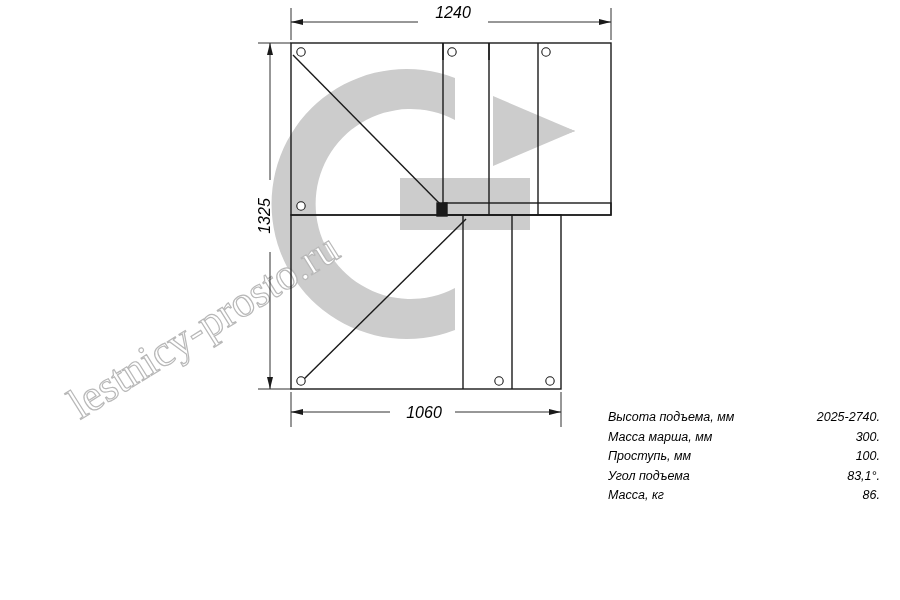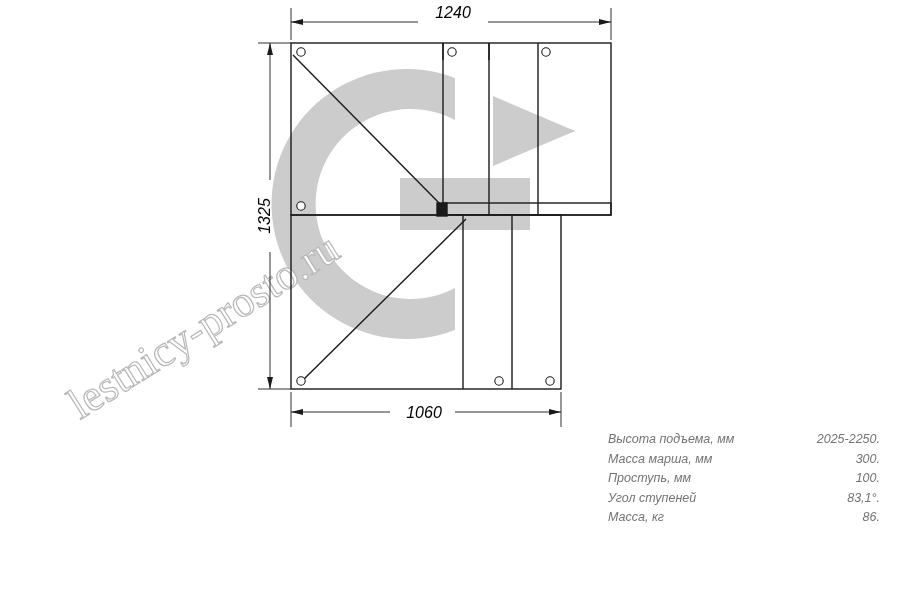--- a/index.html
+++ b/index.html
@@ -24,26 +24,26 @@
   svg#drawing {
     position: absolute;
     left: 0;
     top: 0;
     width: 900px;
     height: 600px;
   }
   .spec-table {
     position: absolute;
     left: 608px;
-    top: 430px;
+    top: 408px;
     width: 272px;
     font-family: "Liberation Sans", sans-serif;
     font-style: italic;
     font-size: 12.5px;
-    color: #737373;
+    color: #000000;
   }
   .spec-row {
     display: flex;
     justify-content: space-between;
     align-items: baseline;
     line-height: 19.5px;
     white-space: nowrap;
   }
   .spec-label {
     text-align: left;
@@ -146,36 +146,36 @@
       <circle cx="499" cy="381" r="4.2"></circle>
       <circle cx="550" cy="381" r="4.2"></circle>
     </g>
 
   </svg>
 
   <div class="spec-table">
 
     <div class="spec-row">
       <span class="spec-label">Высота подъема, мм</span>
-      <span class="spec-value">2025-2250.</span>
+      <span class="spec-value">2025-2740.</span>
     </div>
 
     <div class="spec-row">
       <span class="spec-label">Масса марша, мм</span>
       <span class="spec-value">300.</span>
     </div>
 
 
     <div class="spec-row">
       <span class="spec-label">Проступь, мм</span>
       <span class="spec-value">100.</span>
     </div>
 
     <div class="spec-row">
-      <span class="spec-label">Угол ступеней</span>
+      <span class="spec-label">Угол подъема</span>
       <span class="spec-value">83,1°.</span>
     </div>
 
     <div class="spec-row">
       <span class="spec-label">Масса, кг</span>
       <span class="spec-value">86.</span>
     </div>
 
   </div>
 

